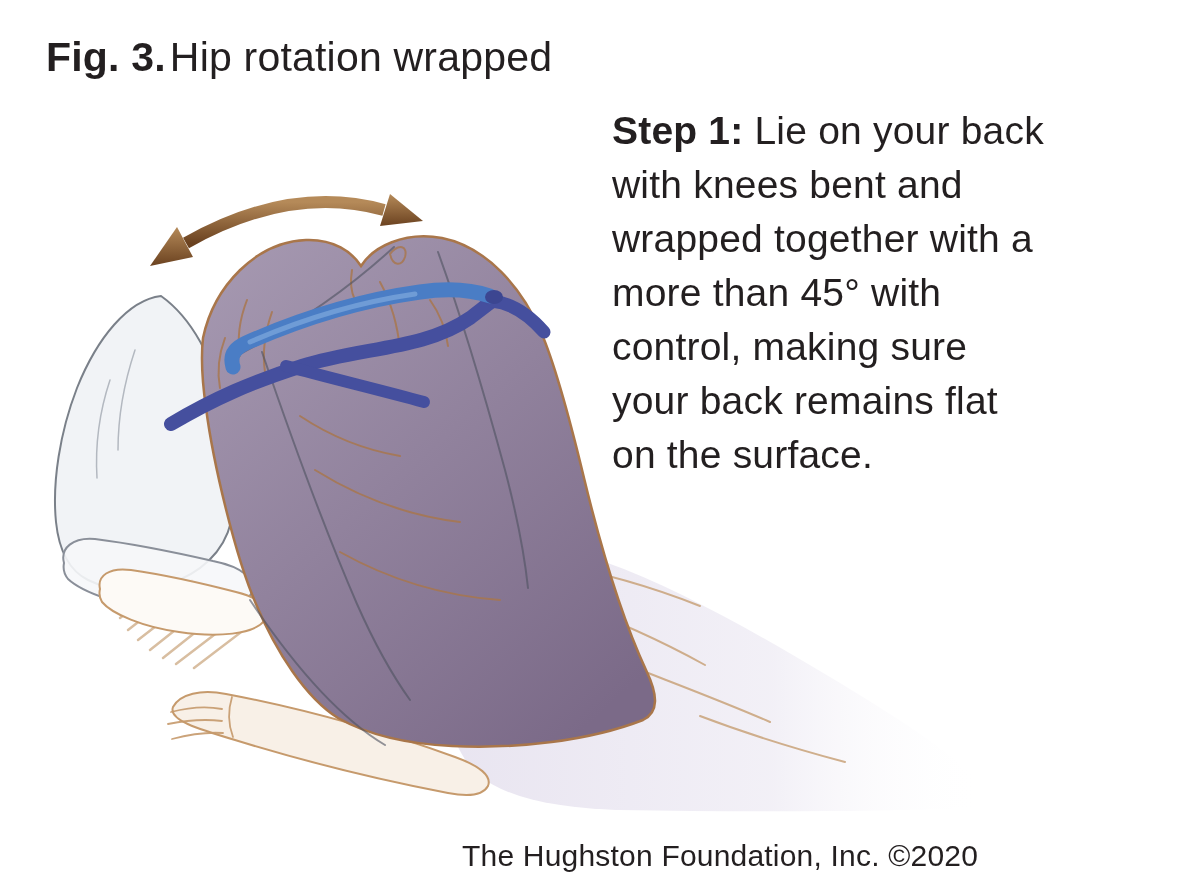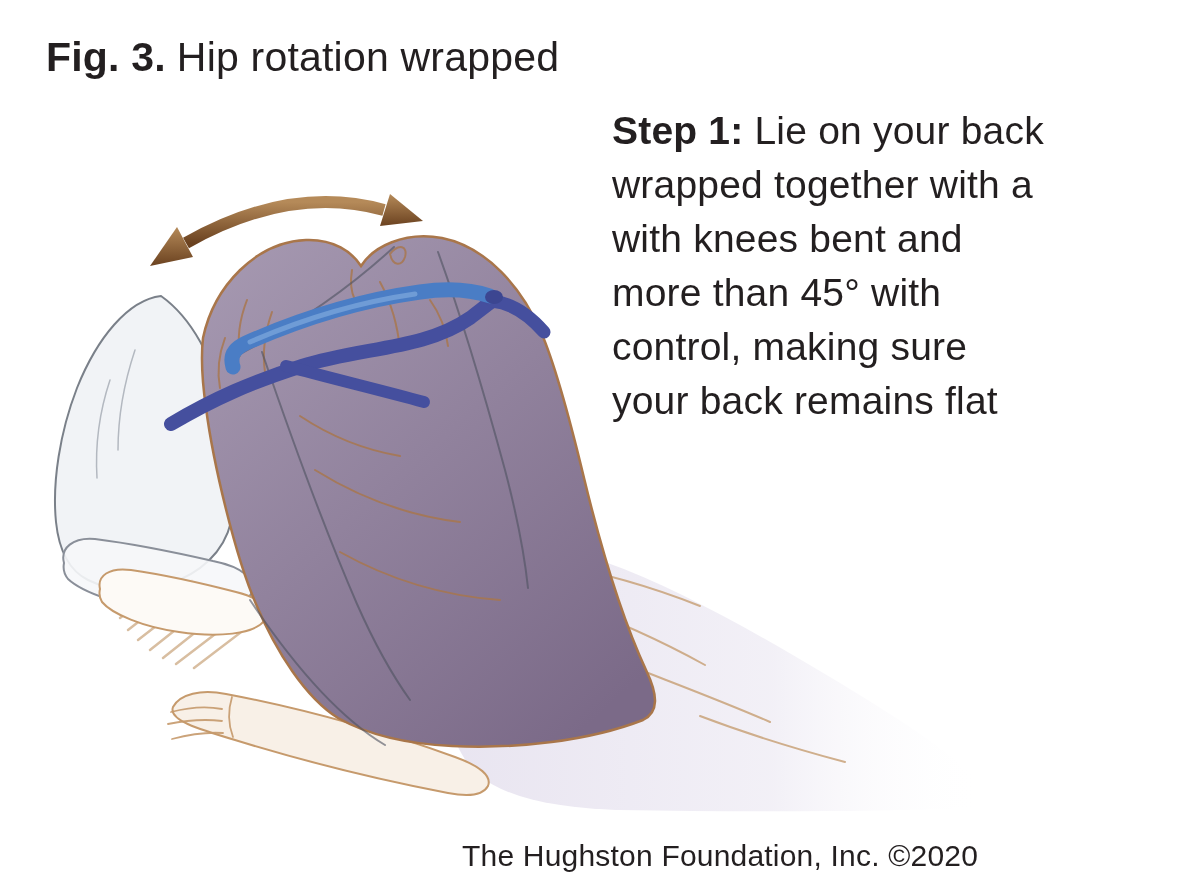--- a/index.html
+++ b/index.html
@@ -7,21 +7,21 @@
     width:1202px;height:894px;position:relative;overflow:hidden;
     background:#ffffff;
     font-family:"Liberation Sans", sans-serif;
     color:var(--text,#231f20);
   }
   .b{font-weight:700;}
   #caption{
     position:absolute;left:46px;top:32px;
     font-size:41px;line-height:50px;letter-spacing:.2px;
   }
-  #caption .fig-label{margin-right:11px;}
+  #caption .fig-label{margin-right:4px;}
   #instructions{
     position:absolute;top:104px;right:30px;width:560px;
     font-size:39px;line-height:54px;letter-spacing:.2px;
   }
   .instr-line{white-space:nowrap;}
   #credit{
     position:absolute;left:462px;top:839px;
     font-size:30px;letter-spacing:.2px;
   }
   #art{position:absolute;left:0;top:0;}
@@ -151,20 +151,21 @@
     <polygon points="423,221 380,226 390,194" fill="url(#gArrow)"></polygon>
   </g>
 </svg>
 
 <div id="caption">
   <span class="b fig-label">Fig. 3.</span><span>Hip rotation wrapped</span>
 </div>
 
 <div id="instructions">
     <div class="instr-line"><span class="b">Step 1:</span><span> Lie on your back</span></div>
+    <div class="instr-line"><span>with knees bent and</span></div>
     <div class="instr-line"><span>wrapped together with a</span></div>
-    <div class="instr-line"><span>with knees bent and</span></div>
     <div class="instr-line"><span>more than 45° with</span></div>
     <div class="instr-line"><span>control, making sure</span></div>
     <div class="instr-line"><span>your back remains flat</span></div>
+    <div class="instr-line"><span>on the surface.</span></div>
   </div>
 
 <div id="credit">The Hughston Foundation, Inc. ©2020</div>
 
 </body></html>

